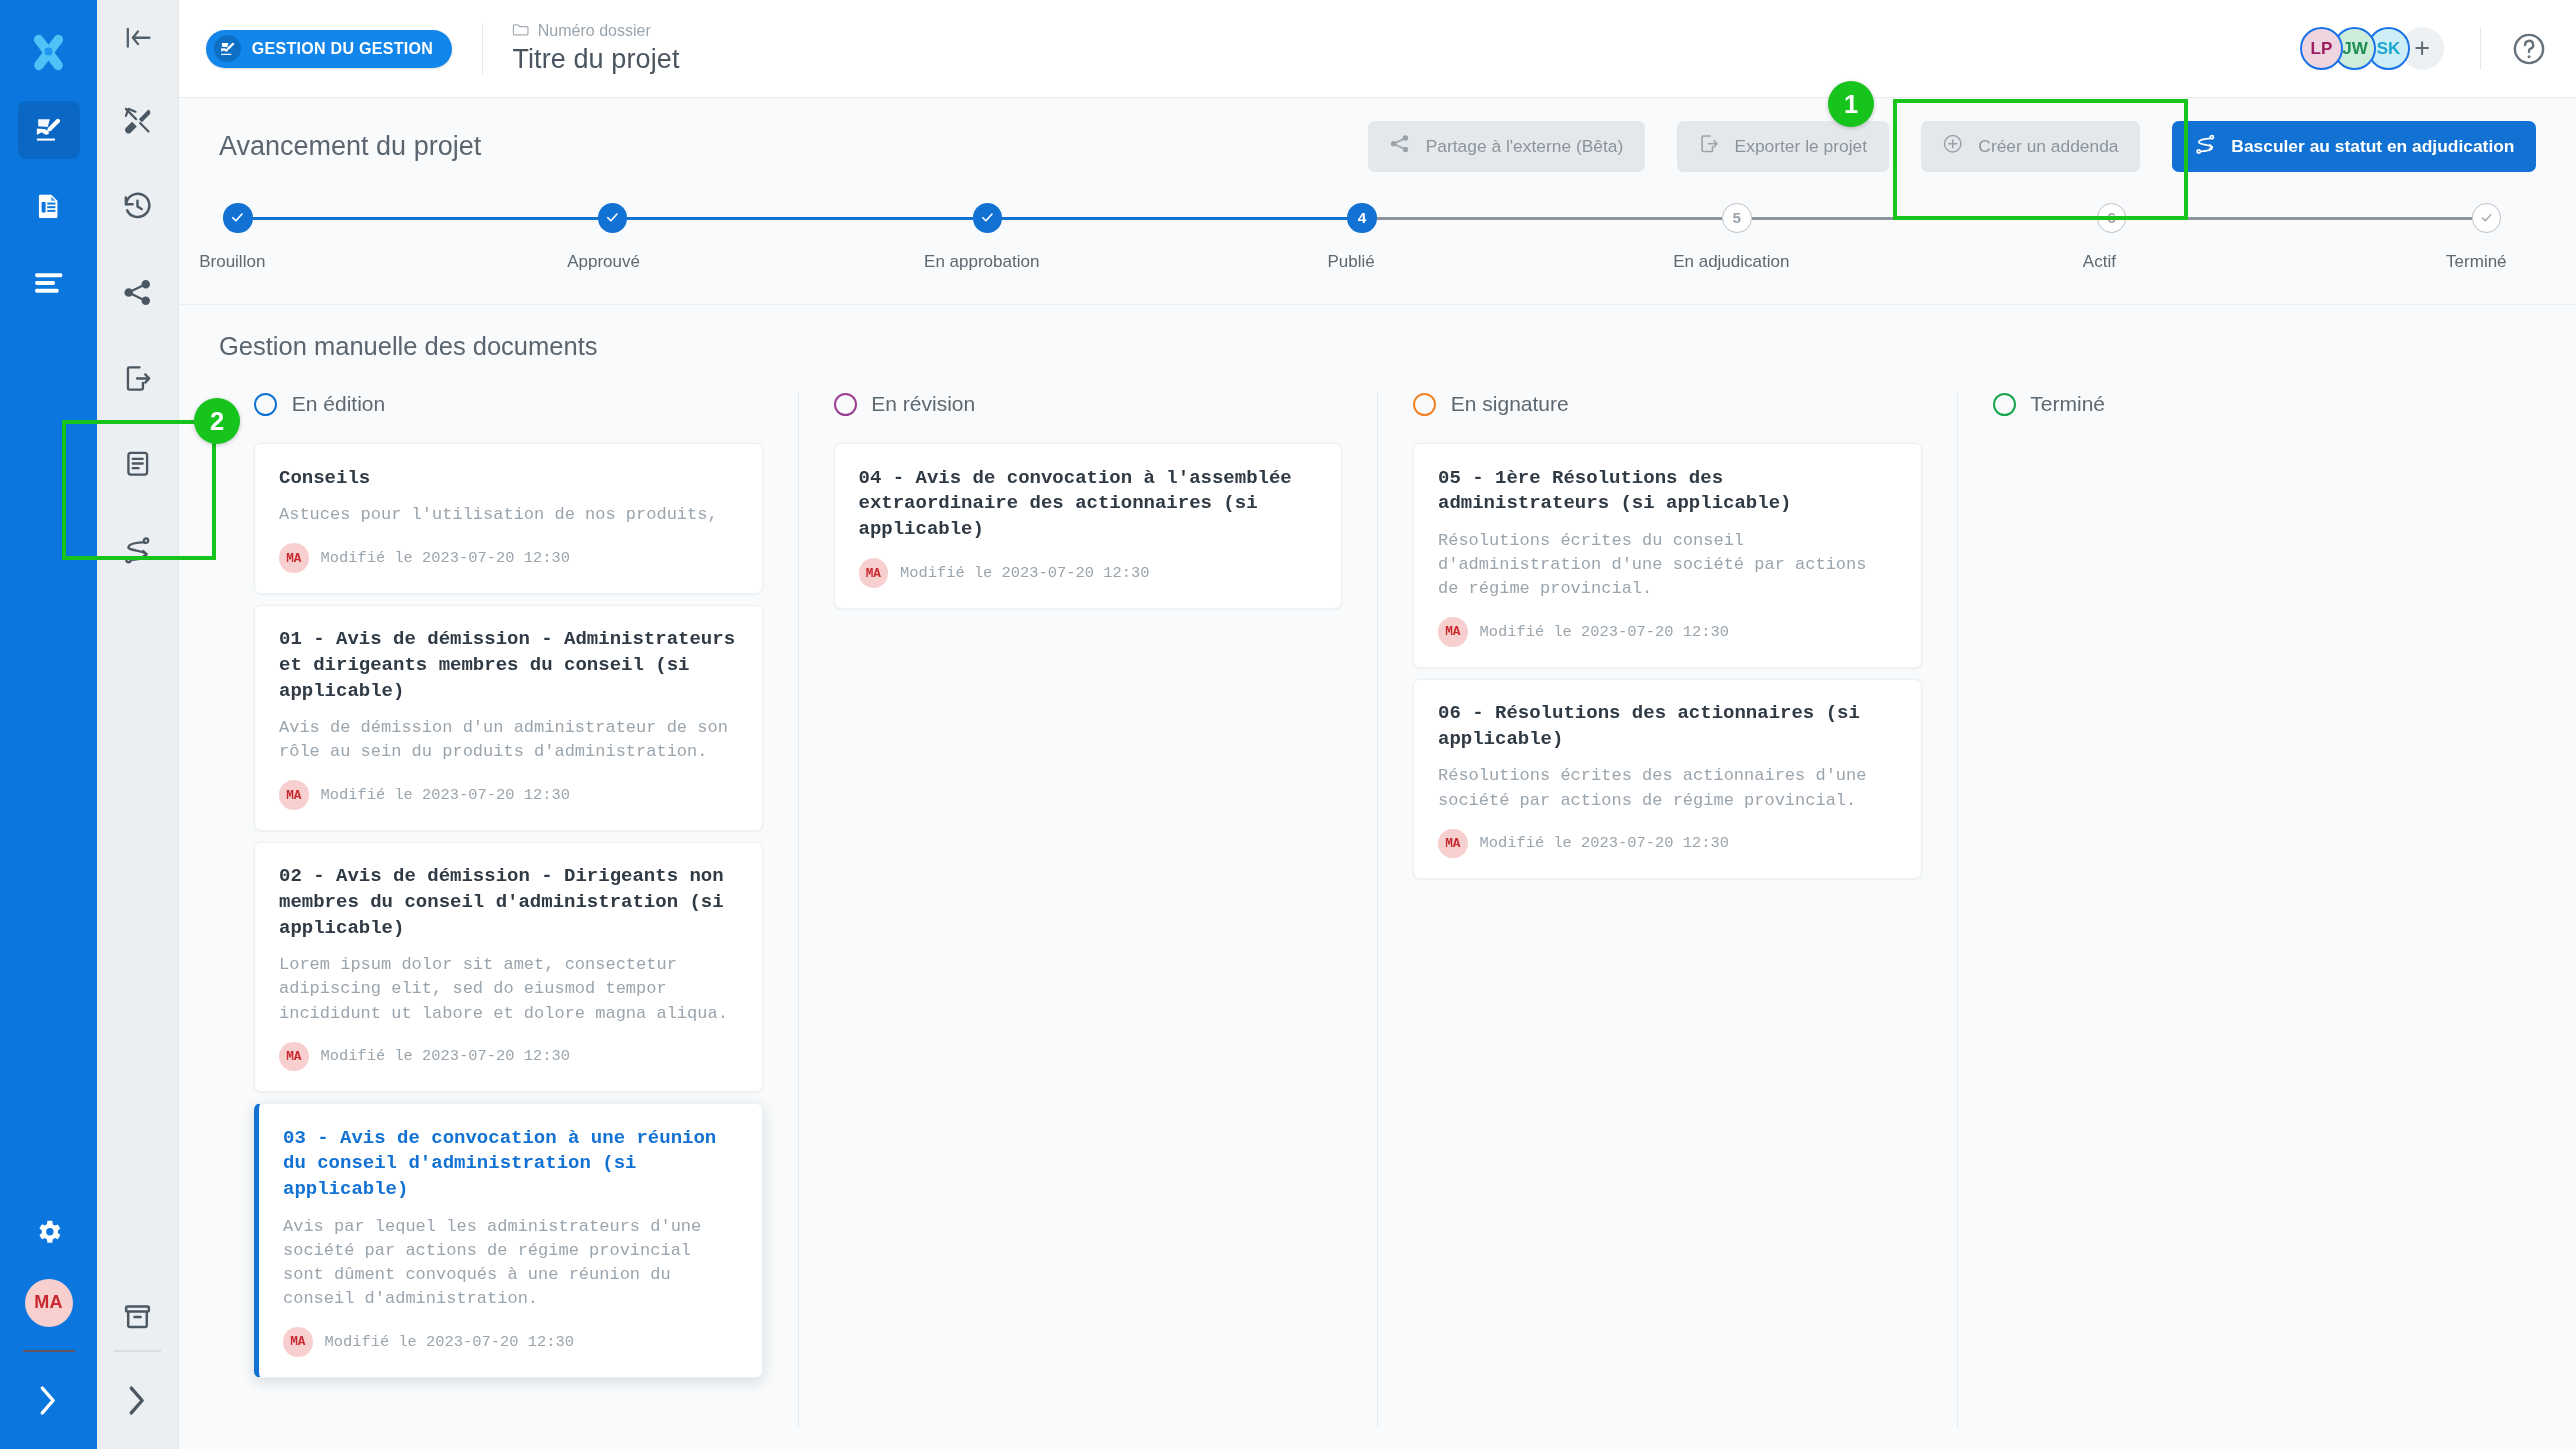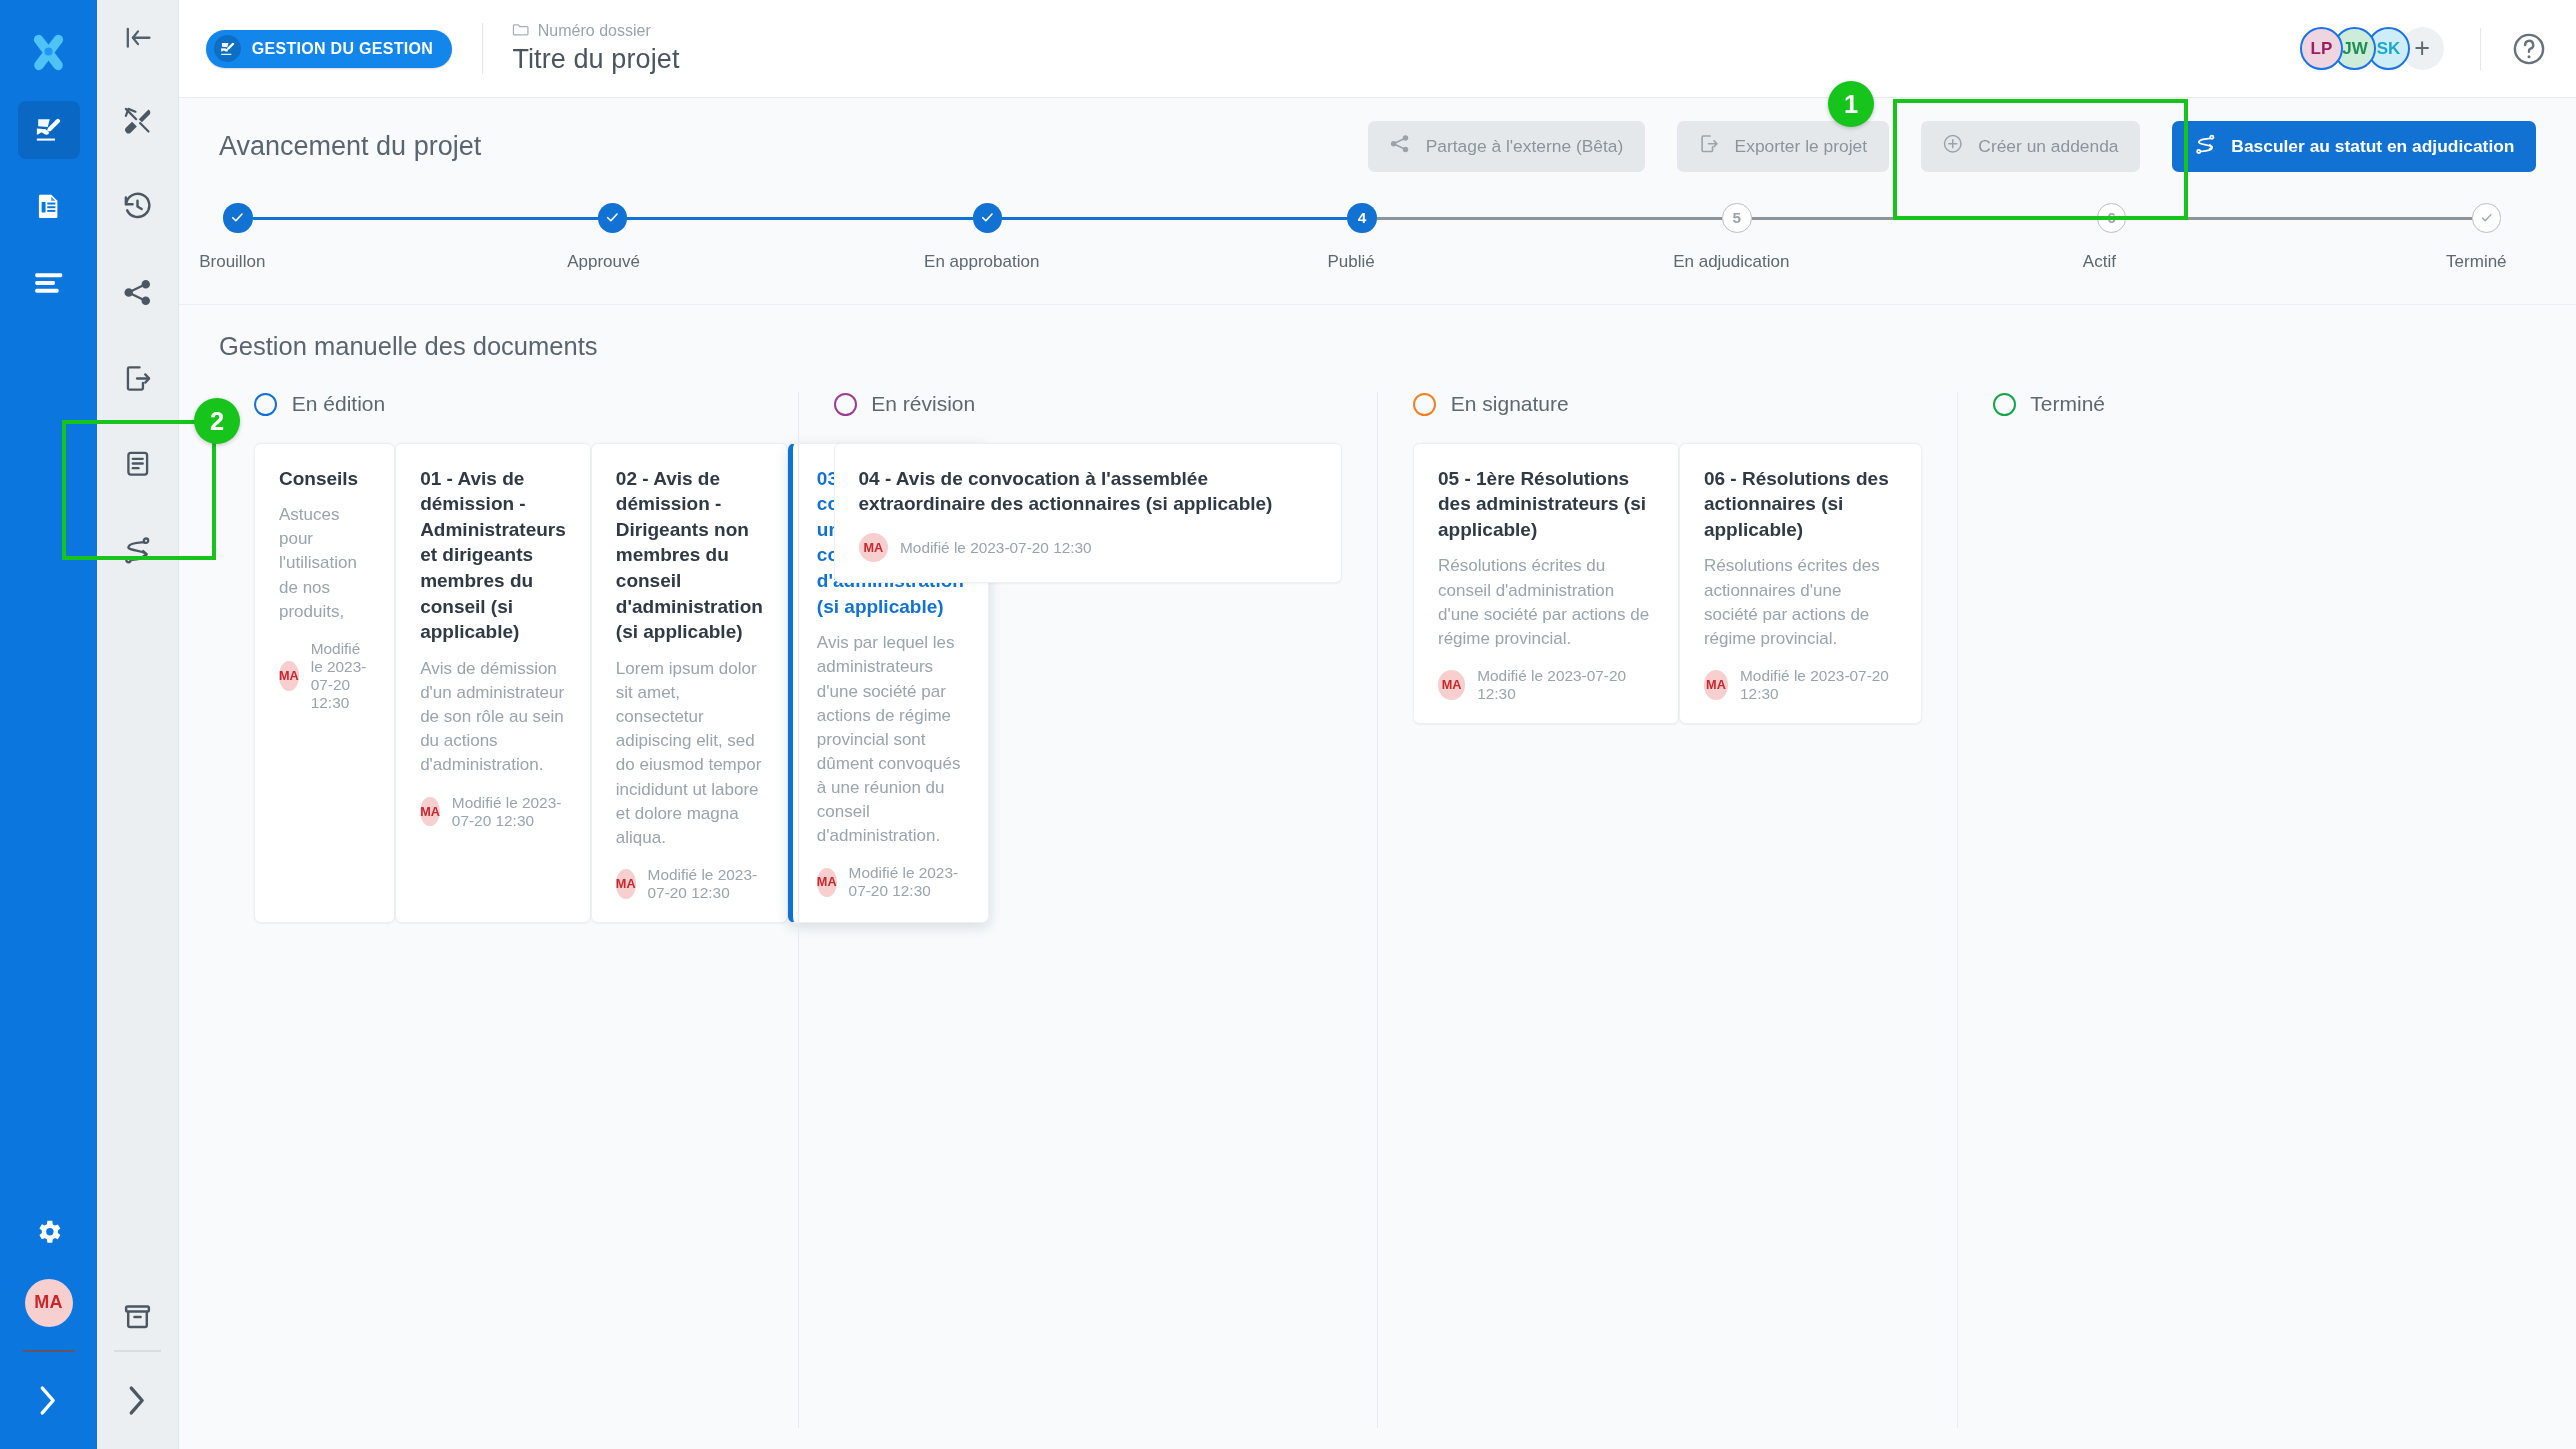--- a/index.html
+++ b/index.html
@@ -111,21 +111,21 @@
 
   
   .board-wrap { flex:1 1 auto; background:#f8fafb; border-top:0.7px solid #eceff1; padding: 27px 40px 0 40px; min-height:0; }
   .board-title { font-size: 25.5px; color:#5a6570; font-weight:400; margin-bottom: 31px; }
   .columns { display:flex; height: calc(100% - 81px); }
   .column { flex:1 1 0; padding-right: 0; position:relative; min-width:0; }
   .column + .column { border-left:0.7px solid #e8ebee; }
   .col-head { display:flex; align-items:center; gap: 14.8px; padding: 0 0 27px 35px; }
   .col-ring { width: 23px; height: 23px; border-radius: 50%; border: 2.7px solid #1272d3; }
   .col-name { font-size: 21px; color:#5d6871; }
-  .col-body { padding: 0 35px 0 35px; display:flex; gap: 0; }
+  .col-body { padding: 0 35px 0 35px; display:flex; flex-direction:column; gap: 11px; font-family: Liberation Mono, monospace; }
 
   .card {
     background:#fff; border:0.7px solid #edf0f2; border-radius: 6.7px;
     padding: 21.5px 24px 20px 24px; box-shadow: 0 0.7px 2px rgba(20,40,60,.05);
     position: relative;
   }
   .card.selected {
     border-left: 5.4px solid #1272d3; box-shadow: 0 4px 13.4px rgba(20,40,60,.14);
     padding-left: 24px;
   }
@@ -496,21 +496,21 @@
               <div class="card-title">Conseils</div>
               <div class="card-desc">Astuces pour l'utilisation de nos produits,</div>
               <div class="card-foot">
                 <span class="card-av">MA</span>
                 <span class="card-mod">Modifié le 2023-07-20 12:30</span>
               </div>
             </div>
 
             <div class="card">
               <div class="card-title">01 - Avis de démission - Administrateurs et dirigeants membres du conseil (si applicable)</div>
-              <div class="card-desc">Avis  de démission d'un administrateur de son rôle au sein du actions d'administration.</div>
+              <div class="card-desc">Avis  de démission d'un administrateur de son rôle au sein du produits d'administration.</div>
               <div class="card-foot">
                 <span class="card-av">MA</span>
                 <span class="card-mod">Modifié le 2023-07-20 12:30</span>
               </div>
             </div>
 
             <div class="card">
               <div class="card-title">02 - Avis de démission - Dirigeants non membres du conseil d'administration (si applicable)</div>
               <div class="card-desc">Lorem ipsum dolor sit amet, consectetur adipiscing elit, sed do eiusmod tempor incididunt ut labore et dolore magna aliqua.</div>
               <div class="card-foot">

